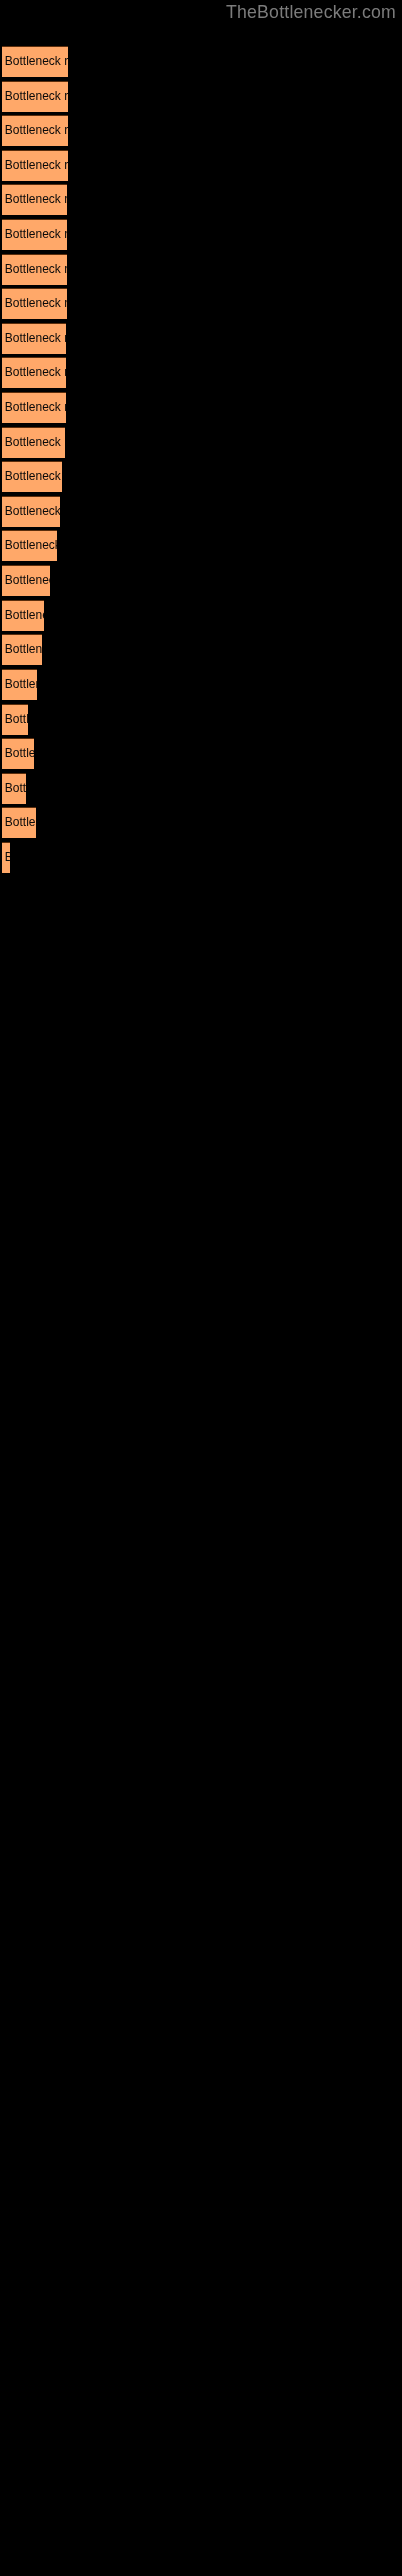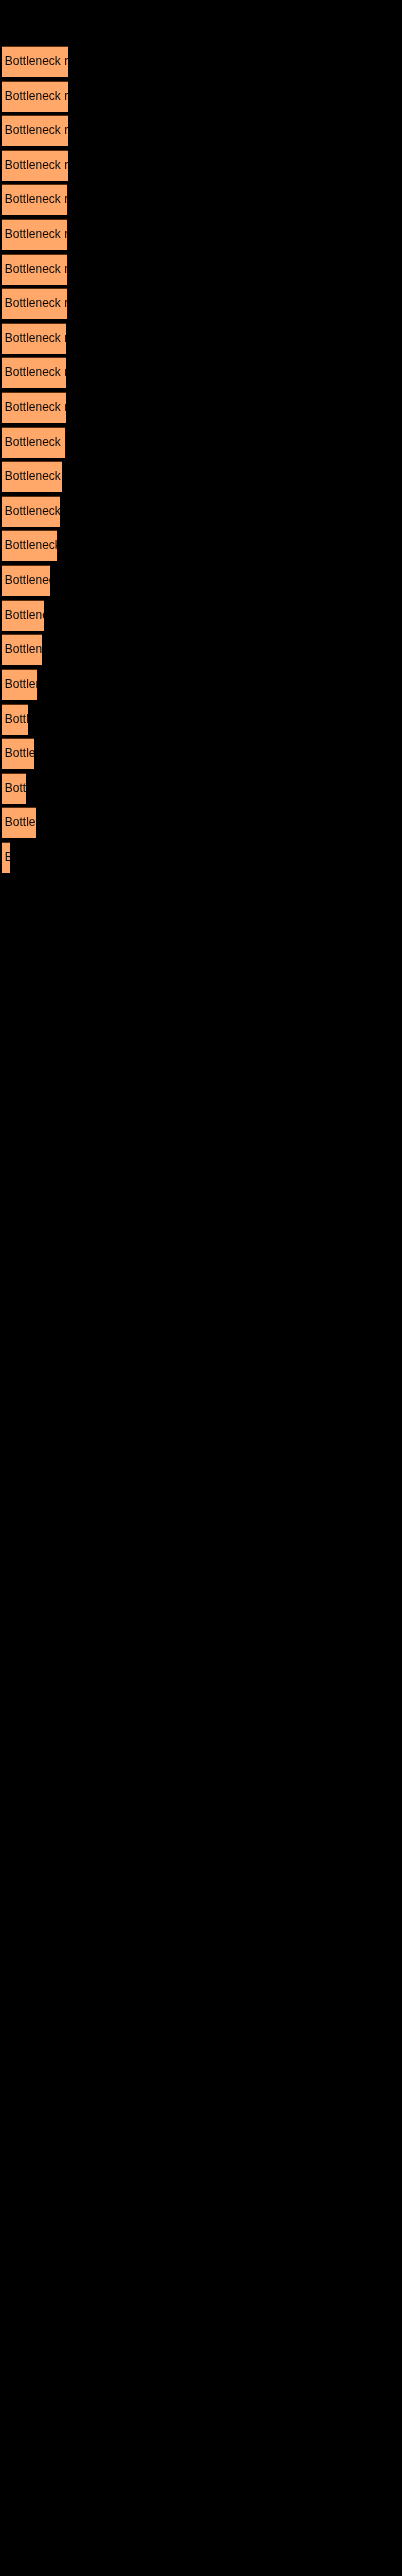--- a/index.html
+++ b/index.html
@@ -77,20 +77,21 @@
     white-space: nowrap;
     font-family: "Liberation Sans", sans-serif;
     user-select: none;
   }
 </style>
 </head>
 <body>
 
 <div id="page">
 
+  <div id="site-title">TheBottlenecker.com</div>
 
   <div id="chart">
       <div class="bar-row" style="top: 46px; left: 1.6px; height: 31px;">
         <div class="bar" style="width: 66px; height: 31px; background: rgb(255, 168, 105); border-top-color: rgb(90, 45, 12);">
           <span class="bar-label" style="color: rgb(10, 10, 10);">Bottleneck result</span>
         </div>
       </div>
       <div class="bar-row" style="top: 81px; left: 1.6px; height: 31px;">
         <div class="bar" style="width: 66px; height: 31px; background: rgb(255, 168, 105); border-top-color: rgb(90, 45, 12);">
           <span class="bar-label" style="color: rgb(10, 10, 10);">Bottleneck result</span>

